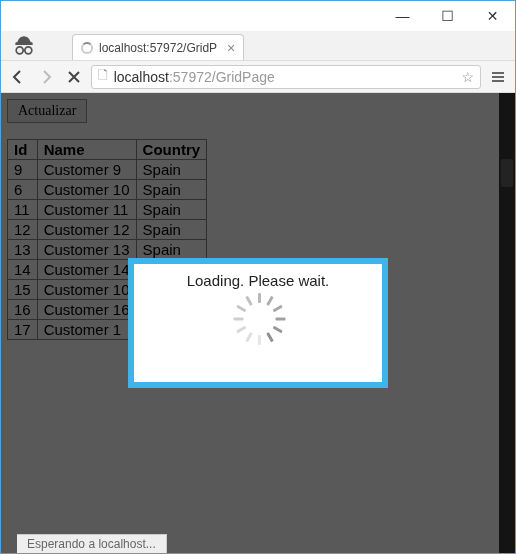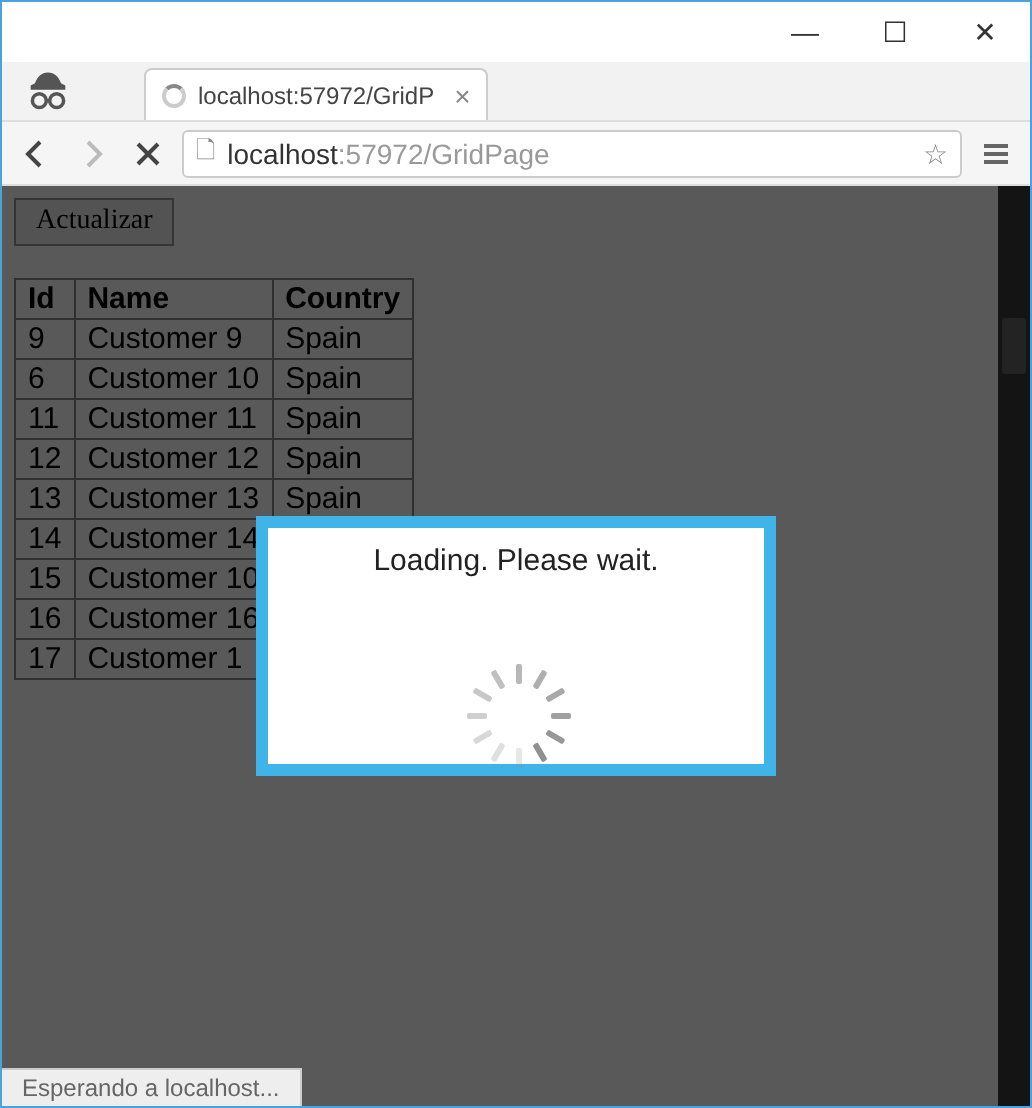--- a/index.html
+++ b/index.html
@@ -38,27 +38,27 @@
   table { border-collapse: collapse; margin-top: 16px; }
   th, td { border: 1px solid #888; padding: 1px 6px; text-align: left; font-size: 15px; }
   th { font-weight: bold; }
   
   
   .fake-scroll { position: absolute; right: 0; top: 0; width: 16px; height: 100%; background: #3a3a3a; }
   .fake-thumb { position: absolute; right: 2px; top: 66px; width: 12px; height: 28px; background: #666; border-radius: 2px; }
   
   
   .overlay { position: absolute; inset: 0; background: rgba(0,0,0,0.65); display: flex; align-items: center; justify-content: center; }
-  .loading-box { background: #fff; border: 6px solid #3fb4e8; width: 260px; height: 130px; display: flex; flex-direction: column; align-items: center; padding-top: 8px; justify-content: space-between; }
+  .loading-box { background: #fff; border: 6px solid #3fb4e8; width: 260px; height: 130px; display: flex; flex-direction: column; align-items: center; padding-top: 8px; }
   .loading-text { font-size: 15px; color: #222; margin-bottom: 18px; }
   .spinner-lg { width: 36px; height: 36px; position: relative; }
   .spinner-lg .ray { position: absolute; left: 50%; top: 50%; width: 3px; height: 10px; background: #888; border-radius: 1px; transform-origin: 50% -6px; }
   
   
-  .statusbar { position: absolute; left: 0; bottom: 0; background: #eee; border: 1px solid #ccc; border-left: none; border-bottom: none; padding: 2px 10px; font-size: 12px; color: #666; z-index: 20; }
+  .statusbar { position: absolute; left: 16px; bottom: 0; background: #eee; border: 1px solid #ccc; border-left: none; border-bottom: none; padding: 2px 10px; font-size: 12px; color: #666; z-index: 20; }
   
   @keyframes spin { to { transform: rotate(360deg); } }
   .spinner-lg { animation: spin 1.2s linear infinite; }
 </style>
 </head>
 <body>
 
 <div class="window">
 
   <div class="titlebar">

